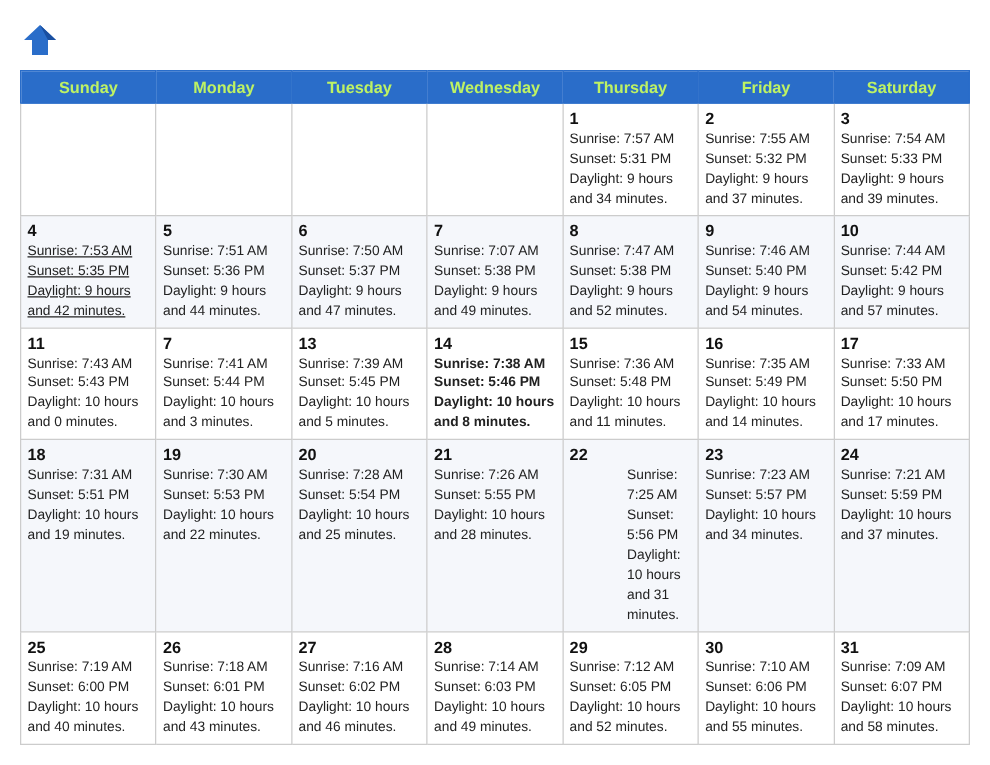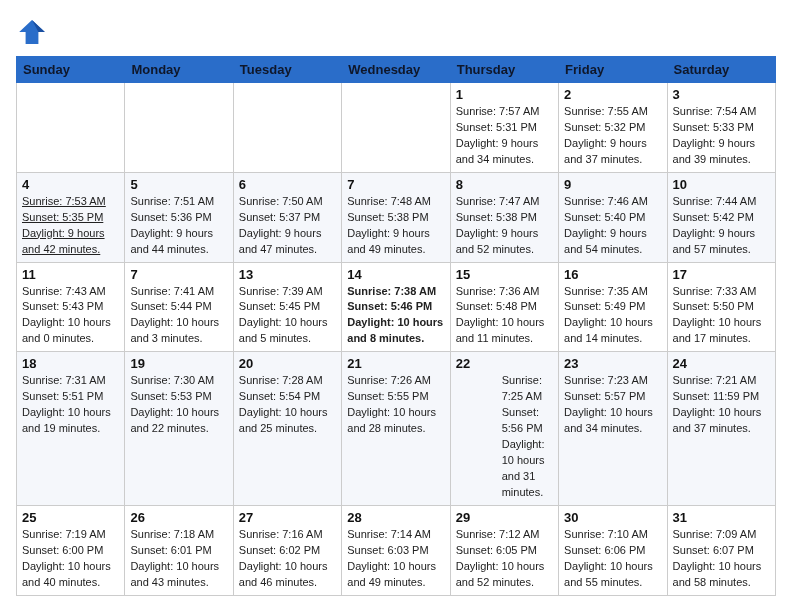--- a/index.html
+++ b/index.html
@@ -45,22 +45,22 @@
       color: #444;
       font-weight: normal;
     }
     .calendar {
       width: 100%;
       border-collapse: collapse;
       font-size: 11px;
     }
     .calendar th {
       background-color: #2a6dc9;
-      color: #0f172a;
-      text-align: left;
+      color: #bef264;
+      text-align: center;
       padding: 5px 6px;
       font-size: 13px;
       font-weight: bold;
       border: 1px solid #2a6dc9;
     }
     .calendar td {
       vertical-align: top;
       border: 1px solid #ccc;
       padding: 4px 5px;
       width: calc(100% / 7);
@@ -165,21 +165,21 @@
         </td>
         <td style="background: rgb(245, 247, 251);">
           <div class="day-number">6</div>
           <div class="day-info" style="white-space: pre-line;">Sunrise: 7:50 AM
 Sunset: 5:37 PM
 Daylight: 9 hours
 and 47 minutes.</div>
         </td>
         <td style="background: rgb(245, 247, 251);">
           <div class="day-number">7</div>
-          <div class="day-info" style="white-space: pre-line;">Sunrise: 7:48 AM
+          <div class="day-info" style="white-space: pre-line;">Sunrise: 7:07 AM
 Sunset: 5:38 PM
 Daylight: 9 hours
 and 49 minutes.</div>
         </td>
         <td style="background: rgb(245, 247, 251);">
           <div class="day-number">8</div>
           <div class="day-info" style="white-space: pre-line;">Sunrise: 7:47 AM
 Sunset: 5:38 PM
 Daylight: 9 hours
 and 52 minutes.</div>
@@ -289,21 +289,21 @@
         <td style="background: rgb(245, 247, 251);">
           <div class="day-number">23</div>
           <div class="day-info" style="white-space: pre-line;">Sunrise: 7:23 AM
 Sunset: 5:57 PM
 Daylight: 10 hours
 and 34 minutes.</div>
         </td>
         <td style="background: rgb(245, 247, 251);">
           <div class="day-number">24</div>
           <div class="day-info" style="white-space: pre-line;">Sunrise: 7:21 AM
-Sunset: 11:59 PM
+Sunset: 5:59 PM
 Daylight: 10 hours
 and 37 minutes.</div>
         </td>
       </tr>
       <tr>
         <td>
           <div class="day-number">25</div>
           <div class="day-info" style="white-space: pre-line;">Sunrise: 7:19 AM
 Sunset: 6:00 PM
 Daylight: 10 hours

